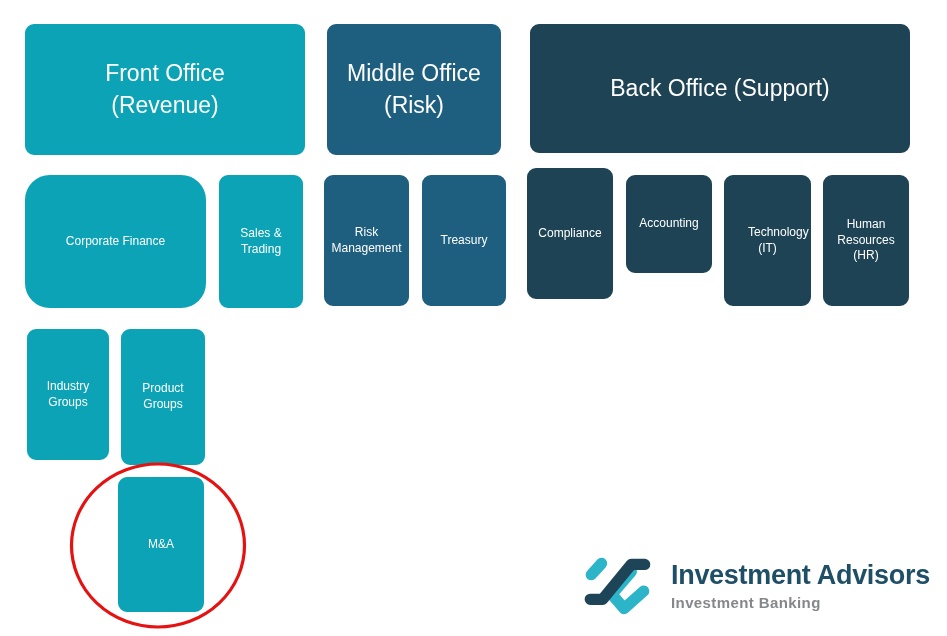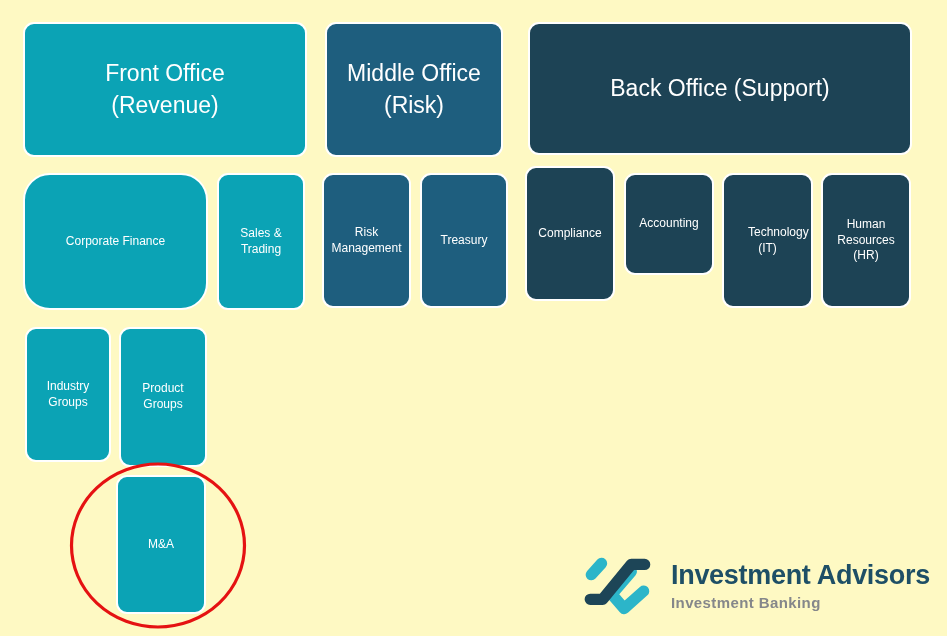--- a/index.html
+++ b/index.html
@@ -3,21 +3,21 @@
 <meta charset="utf-8">
 <style>
   html,body{margin:0;padding:0;}
   body{
     font-family:"Liberation Sans", sans-serif;
     background:#e7e9f6;
   }
   .slide{
     position:relative;
     width:947px;height:636px;
-    background:#fef9c3;
+    background:#ffffff;
     overflow:hidden;
   }
   .box{
     position:absolute;
     box-sizing:border-box;
     border:2px solid #ffffff;
     border-radius:11px;
     color:#ffffff;
     display:flex;
     align-items:center;

